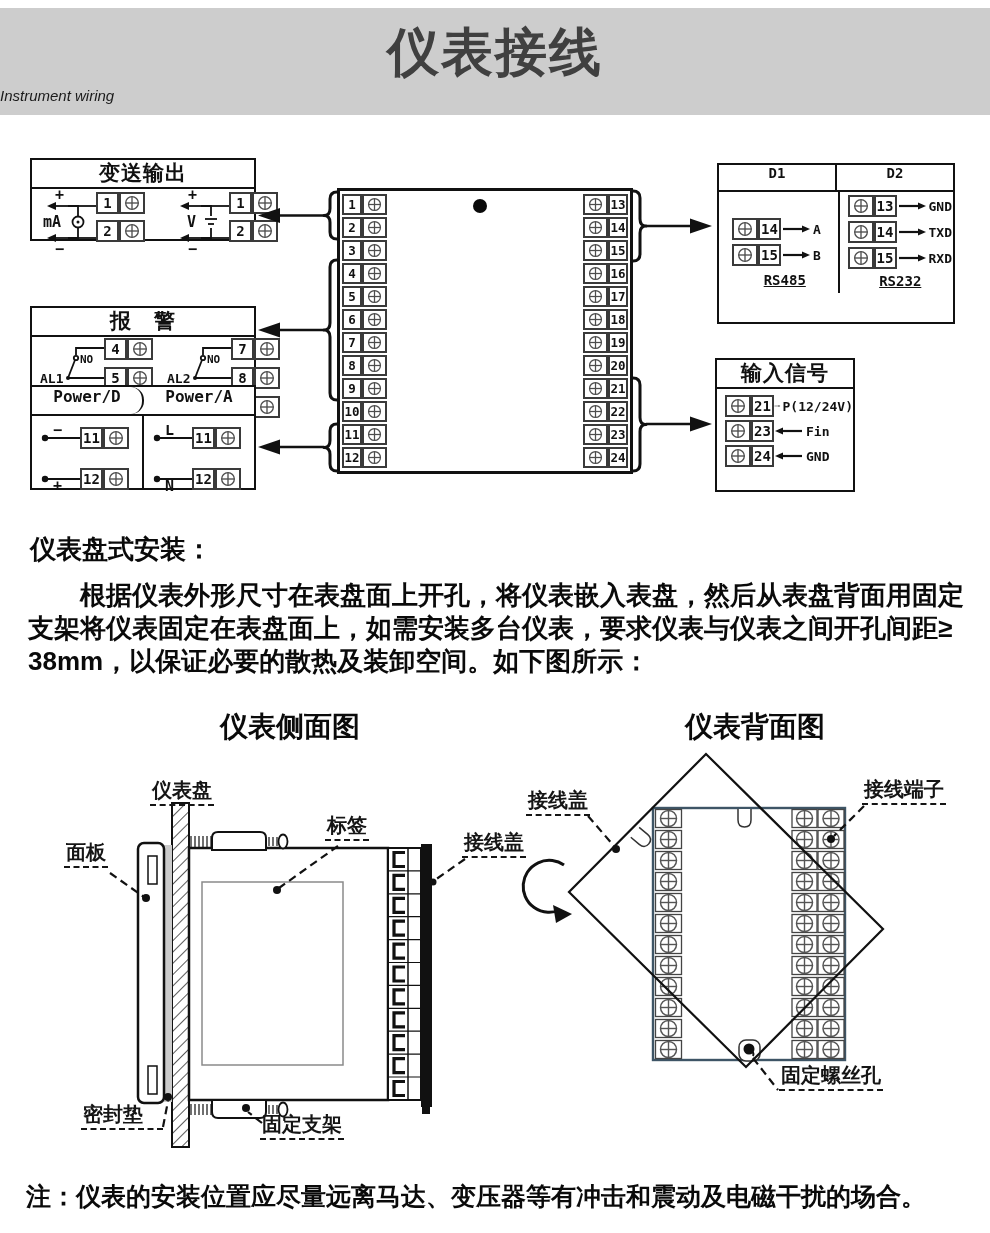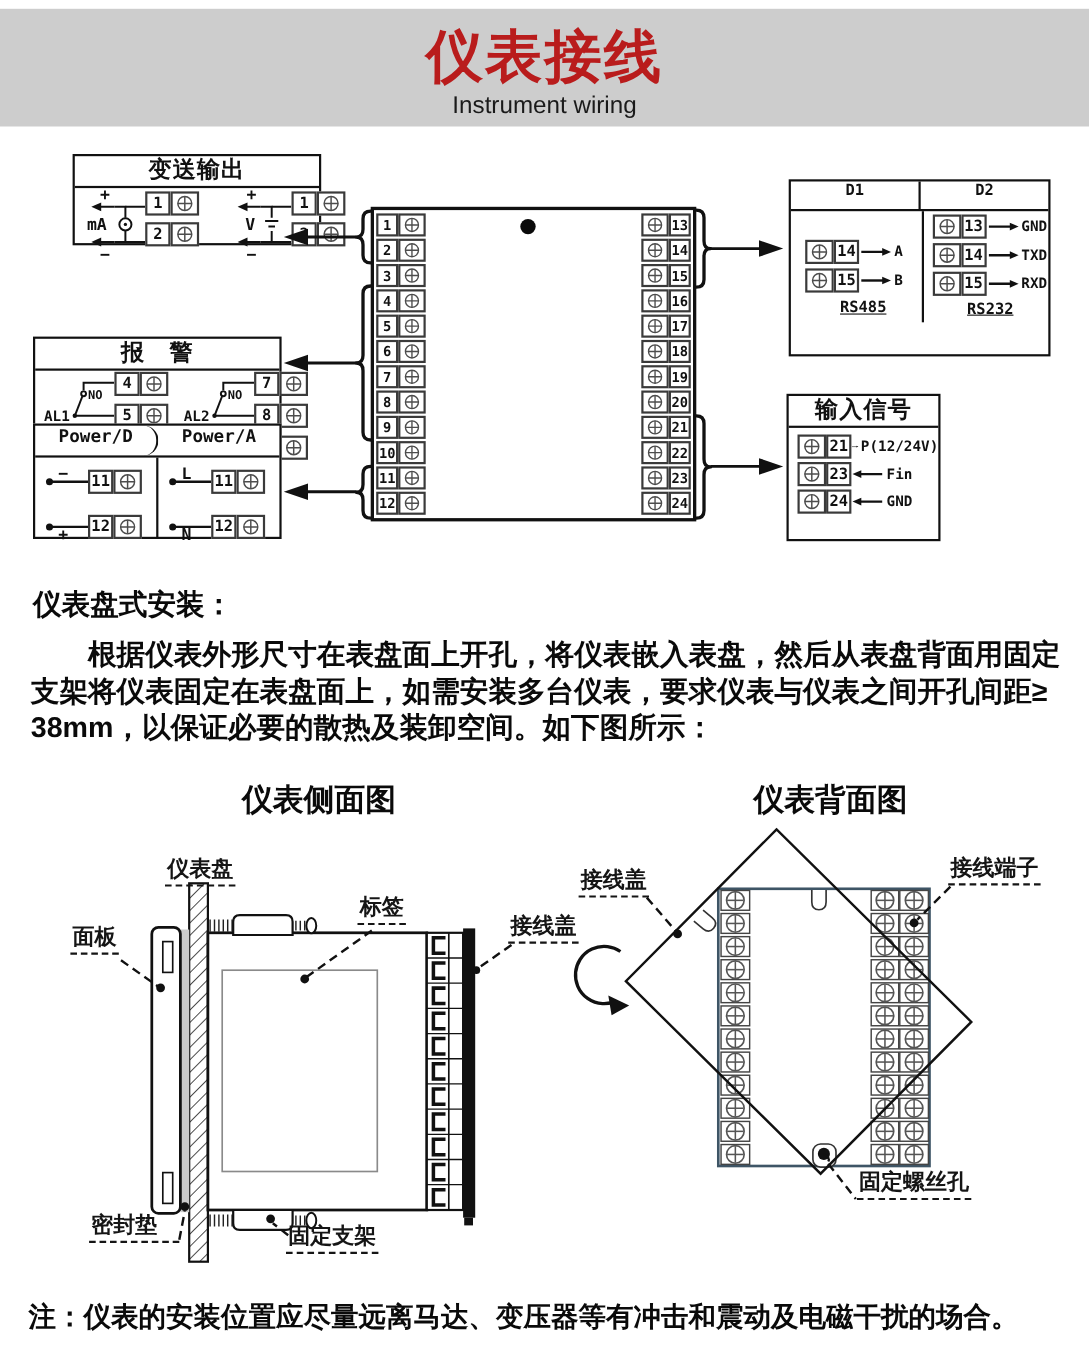--- a/index.html
+++ b/index.html
@@ -1,44 +1,44 @@
 <!DOCTYPE html>
 <html><head>
 <meta charset="utf-8">
 <style>
   html,body{margin:0;padding:0;background:#fff;}
   #canvas{position:relative;width:990px;height:1233px;background:#fff;overflow:hidden;
           font-family:"Liberation Sans",sans-serif;color:#111;}
   
   #header{position:absolute;left:0;top:8px;width:990px;height:107px;background:#cdcdcd;}
   #page-title{position:absolute;left:0;top:14px;width:100%;text-align:center;
-              font-size:52px;font-weight:bold;letter-spacing:2px;color:#b91c1c;line-height:60px;}
-  #page-subtitle{position:absolute;left:0;top:76px;width:100%;text-align:center;
-              font-size:22px;color:#1a1a1a;line-height:24px;}
+              font-size:52px;font-weight:bold;letter-spacing:2px;color:#404040;line-height:60px;}
+  #page-subtitle{position:absolute;left:0;top:76px;width:100%;text-align:left;
+              font-size:15px;color:#1a1a1a;line-height:24px;font-style:italic;}
   
   .wbox{position:absolute;border:2.5px solid #111;background:#fff;box-sizing:border-box;}
   .wbox-title{height:27px;line-height:25px;text-align:center;font-size:21px;font-weight:bold;
               border-bottom:2.5px solid #111;letter-spacing:1px;white-space:pre;}
   .tcell{display:inline-flex;align-items:center;justify-content:center;border:2px solid #3a3a3a;
          background:#fff;box-sizing:border-box;flex:none;}
   .tnum{width:23px;height:22px;font:bold 14px "DejaVu Sans Mono",monospace;}
   .tscr{width:26px;height:22px;padding:1px;}
   .screw{display:block;width:100%;height:100%;}
   .screw circle,.screw line{stroke:#4d4d4d;stroke-width:2;fill:none;}
   .term{display:flex;}
   .term-col{display:flex;flex-direction:column;gap:6px;margin-top:3px;}
   .symsvg{flex:none;}
   .symsvg .ln{stroke:#111;stroke-width:1.8;fill:none;}
   .symsvg .ln2{stroke:#111;stroke-width:2.2;fill:none;}
   .symsvg .fill{fill:#111;}
   .symsvg .st{font:bold 15px "DejaVu Sans Mono",monospace;fill:#111;}
   .symsvg .slabel{font:bold 15px "DejaVu Sans Mono",monospace;fill:#111;}
   .symsvg .slabel2{font:bold 13px "DejaVu Sans Mono",monospace;fill:#111;}
   .symsvg .sno{font:bold 11px "DejaVu Sans Mono",monospace;fill:#111;}
-  #tx-box{left:30px;top:140px;width:226px;height:83px;margin-left:36px;}
+  #tx-box{left:30px;top:158px;width:226px;height:83px;}
   #tx-groups{display:flex;gap:30px;padding-left:10px;}
   .tx-group{display:flex;}
   #al-box{left:30px;top:262px;width:226px;height:110px;margin-top:44px;}
   #al-groups{display:flex;gap:14px;padding-left:8px;}
   .al-group{display:flex;}
   .al-group .term-col{gap:7px;margin-top:1px;}
   #pw-box{left:30px;top:385px;width:226px;height:105px;}
   .pw-head{display:flex;border-bottom:2.5px solid #111;height:27px;}
   .pw-head div{flex:1;text-align:center;line-height:25px;font:bold 16px "DejaVu Sans Mono",monospace;}
   .pw-head div:first-child{border-right:2.5px solid #111;border-radius:13px;}

